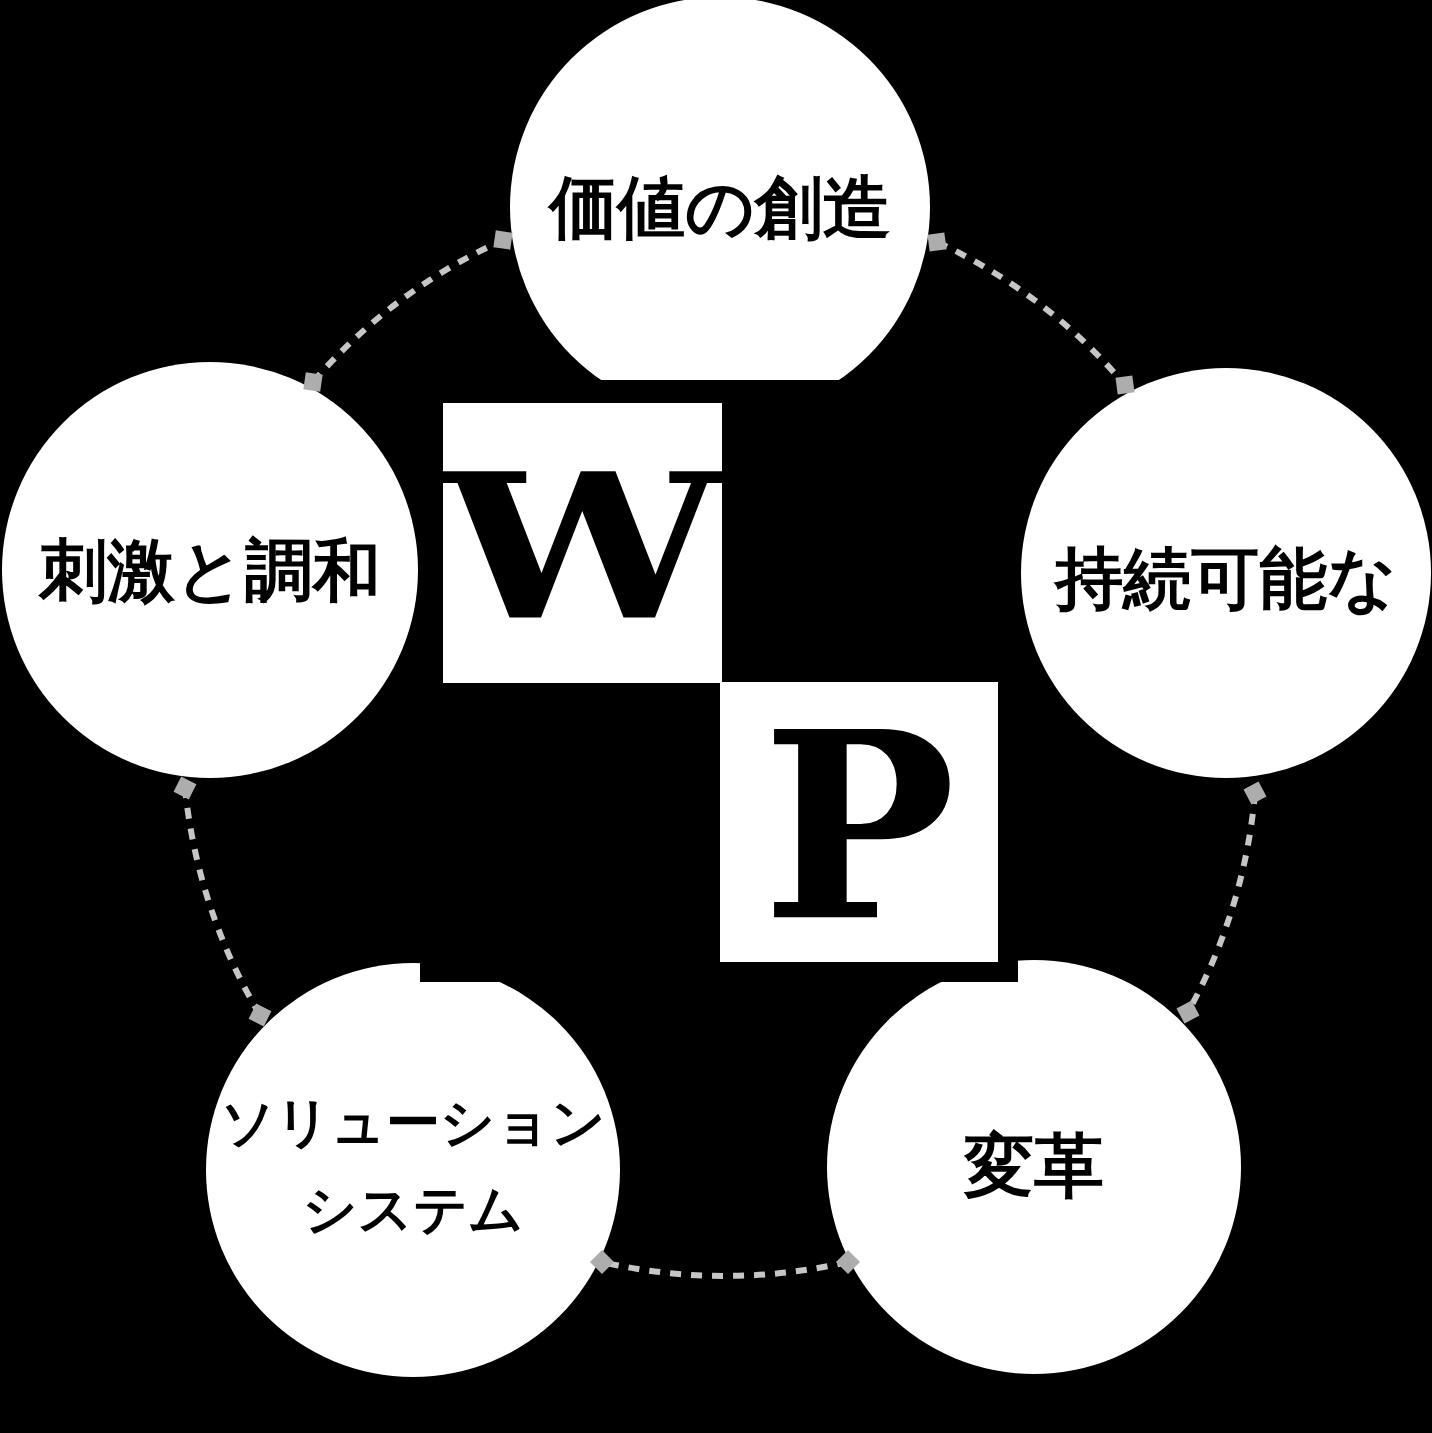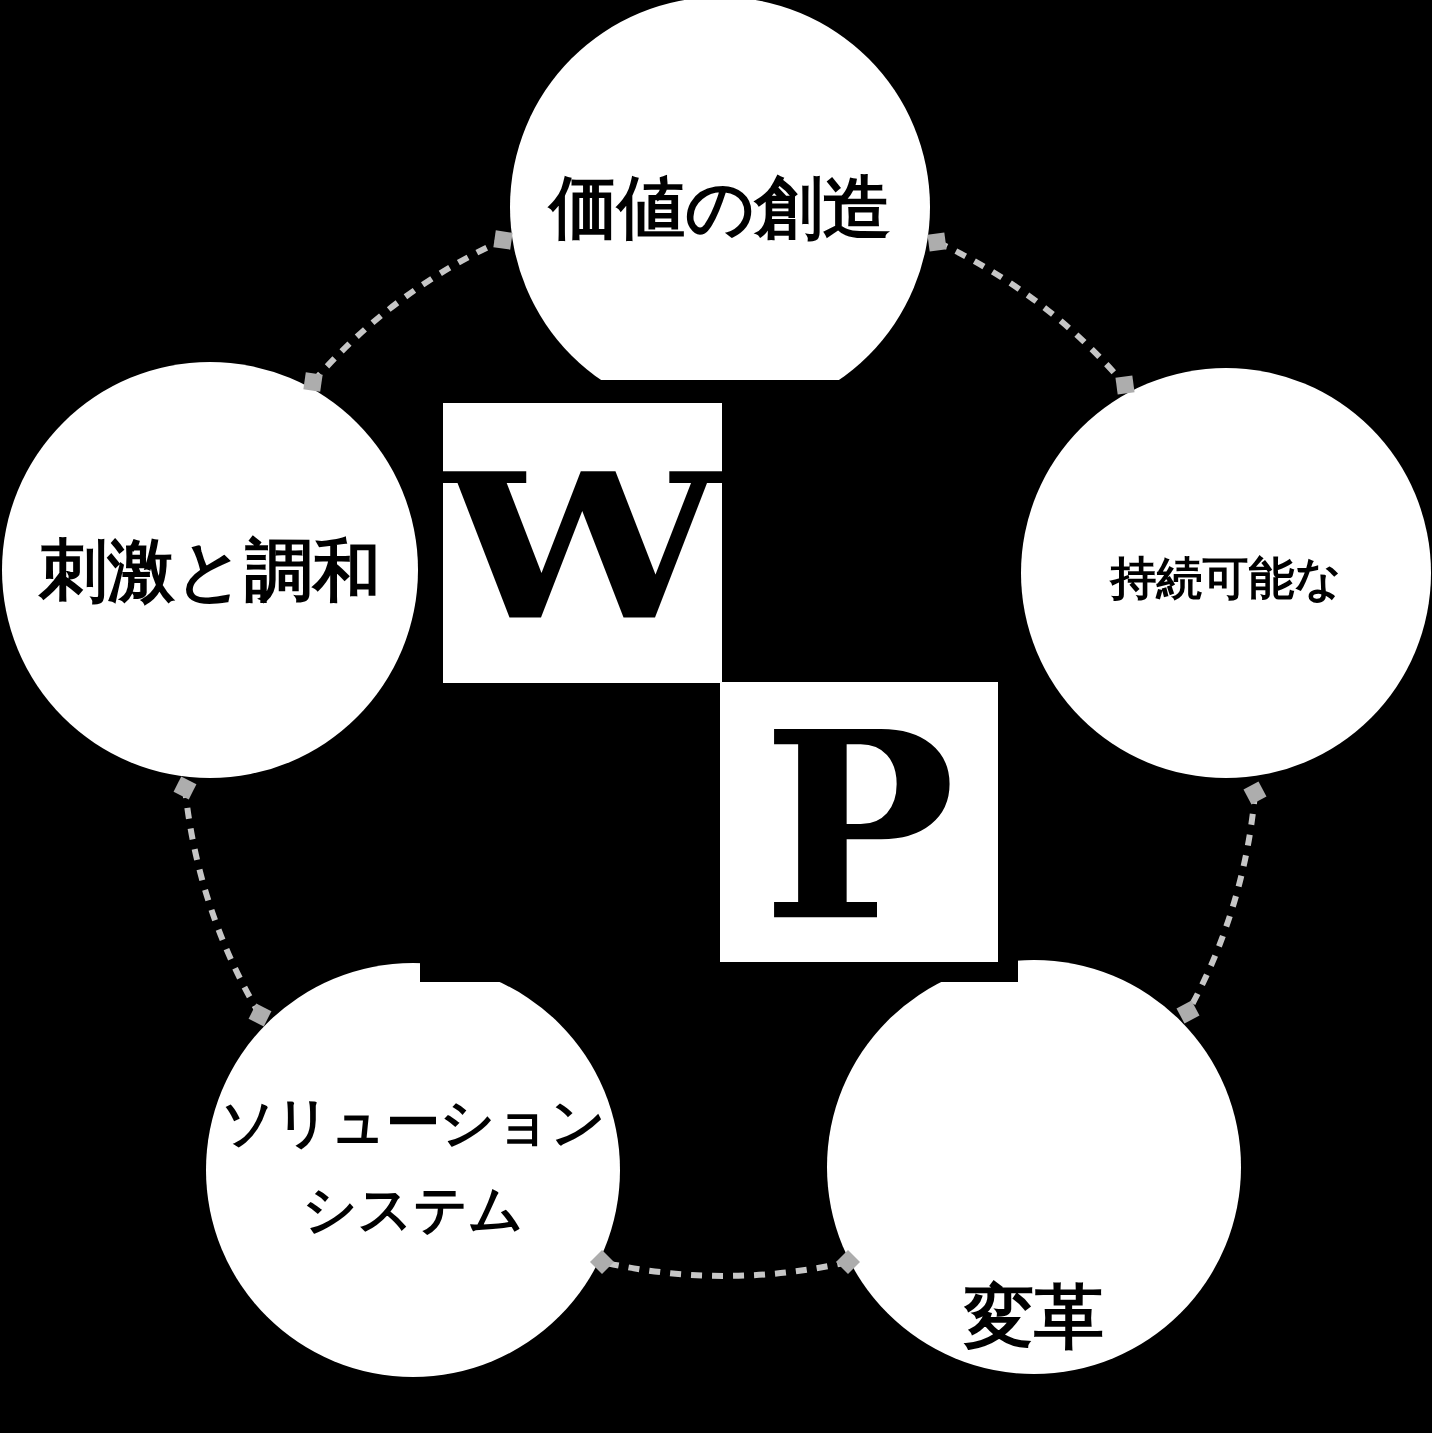--- a/index.html
+++ b/index.html
@@ -27,22 +27,22 @@
     align-items:center;
     justify-content:center;
     text-align:center;
     color:var(--label-color);
     font-weight:700;
     line-height:1.62;
     z-index:1;
   }
   .node span{display:block;}
   .node-top          {left:510px;  top:-3px;  width:420px; height:420px; font-size:68px;}
-  .node-right        {left:1021px; top:368px; width:410px; height:410px; font-size:46px; transform:translateY(0px); padding-top:10px; box-sizing:border-box;gap:28px;}
-  .node-bottom-right {left:827px;  top:960px; width:414px; height:414px; font-size:70px;justify-content:flex-end;}
+  .node-right        {left:1021px; top:368px; width:410px; height:410px; font-size:68px; transform:translateY(0px); padding-top:10px; box-sizing:border-box;gap:28px;}
+  .node-bottom-right {left:827px;  top:960px; width:414px; height:414px; font-size:70px;}
   .node-bottom-left  {left:206px;  top:963px; width:414px; height:414px; font-size:54px; padding-bottom:8px; box-sizing:border-box;}
   .node-left         {left:2px;    top:362px; width:416px; height:416px; font-size:68px;align-items:center;}
 
   .connector-layer{
     position:absolute;left:0;top:0;z-index:2;pointer-events:none;
   }
   .knockout{
     position:absolute;left:420px;top:380px;width:598px;height:602px;
     background:var(--bg);z-index:3;
   }

